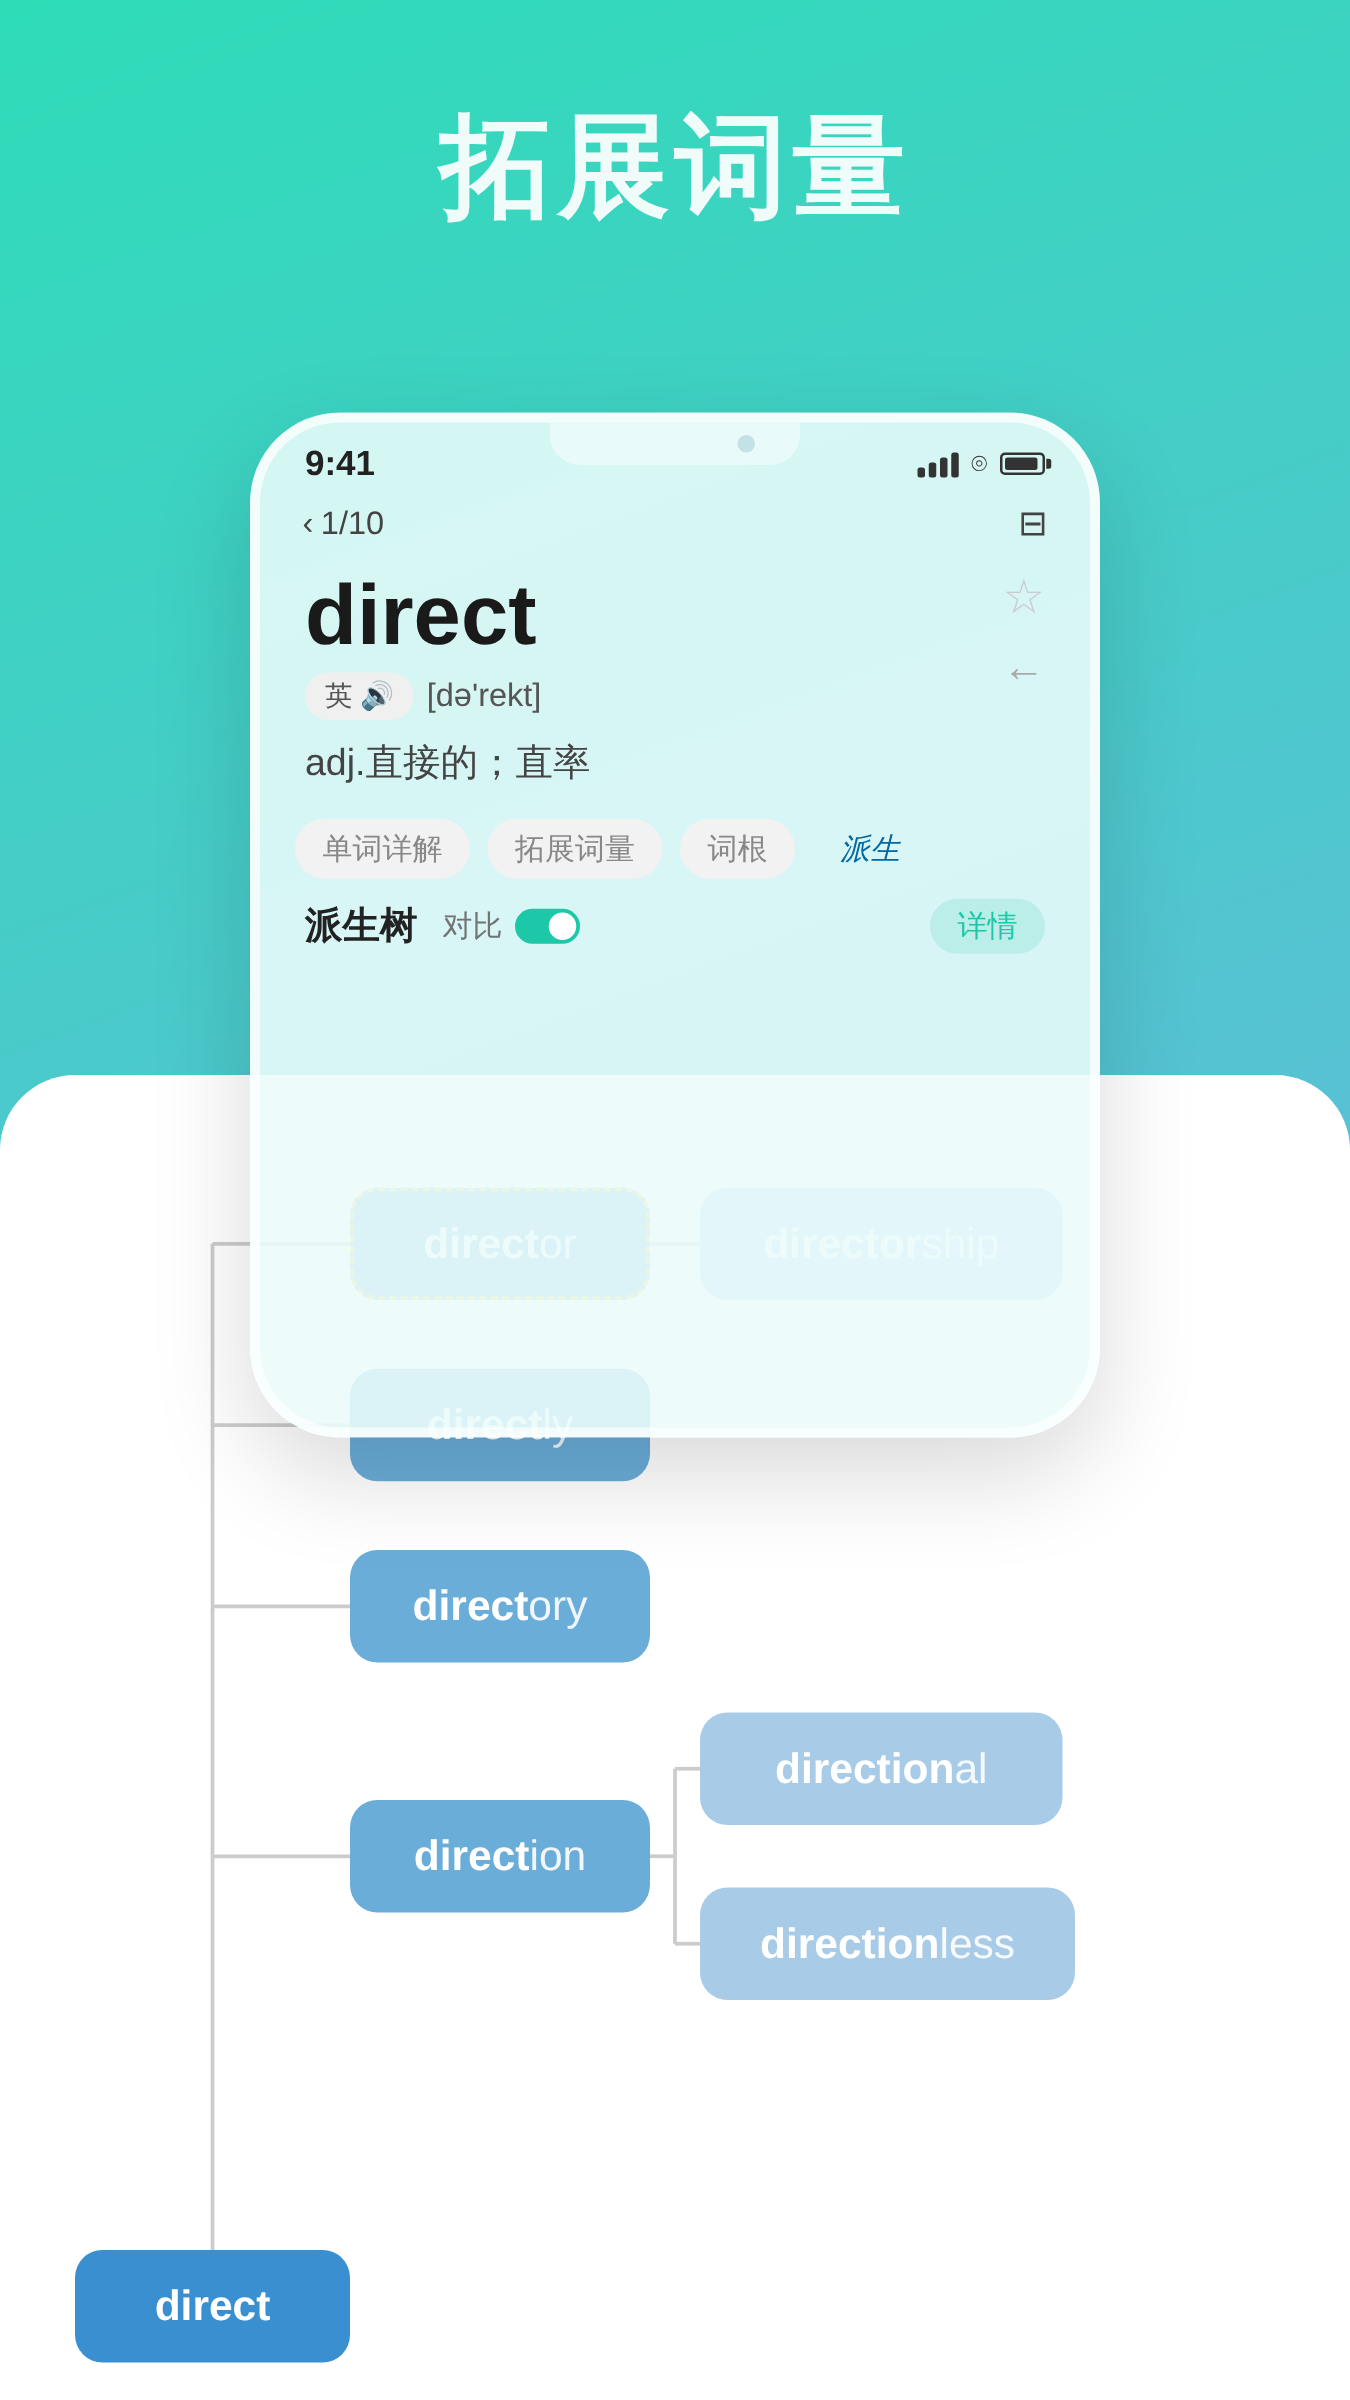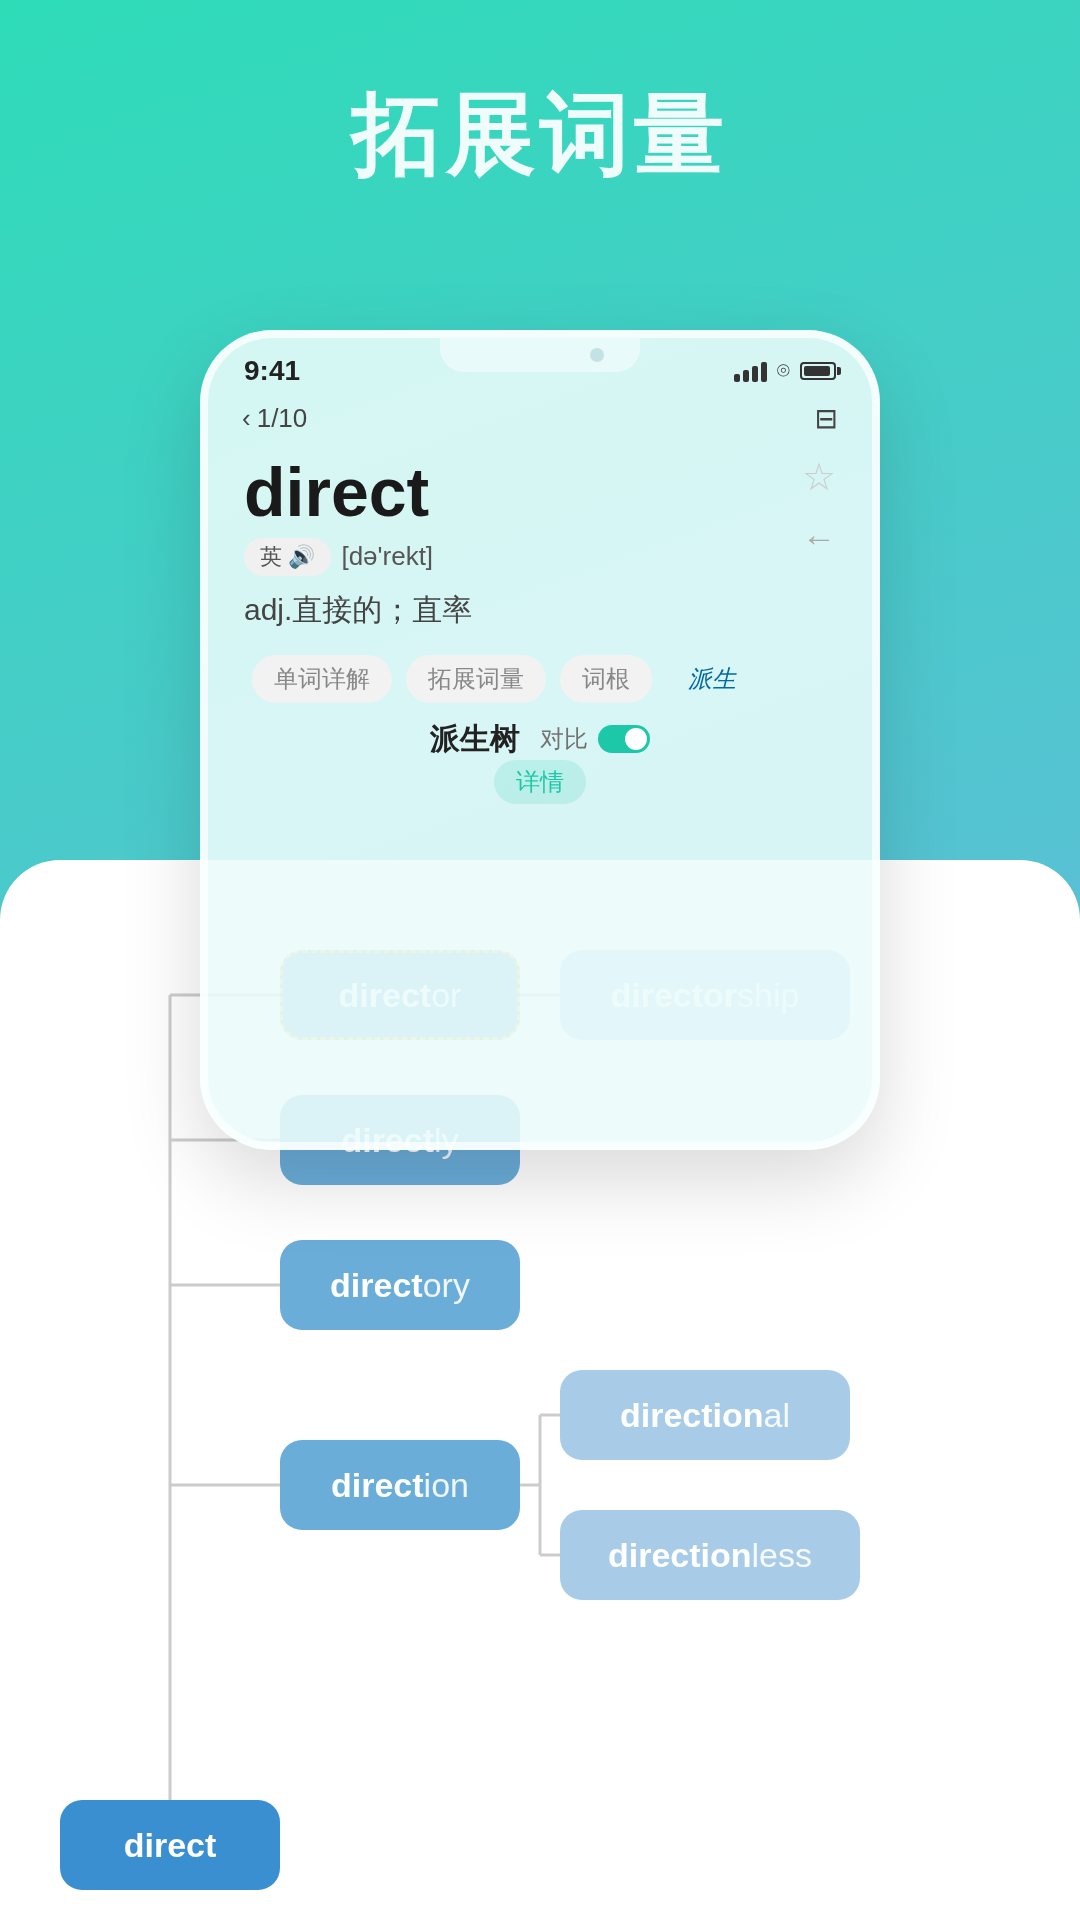--- a/index.html
+++ b/index.html
@@ -208,21 +208,21 @@
     .word-meaning {
       font-size: 30px;
       color: #444;
       margin-top: 14px;
     }
 
     
     .tabs-row {
       display: flex;
       gap: 0;
-      padding: 24px 44px 0;
+      padding: 24px 28px 0;
     }
     .tab-item {
       font-size: 24px;
       color: #888;
       padding: 8px 22px;
       border-radius: 30px;
       background: #f2f2f2;
       margin-right: 14px;
     }
     .tab-item.active {
@@ -230,21 +230,20 @@
       background: transparent;
       font-style: italic;
     }
 
     
     .derivative-section {
       padding: 16px 36px 0;
       display: flex;
       align-items: center;
       justify-content: space-between;
-      flex-direction: column;
     }
     .derivative-label {
       font-size: 30px;
       font-weight: 700;
       color: #222;
     }
     .contrast-row {
       display: flex;
       align-items: center;
       gap: 10px;

